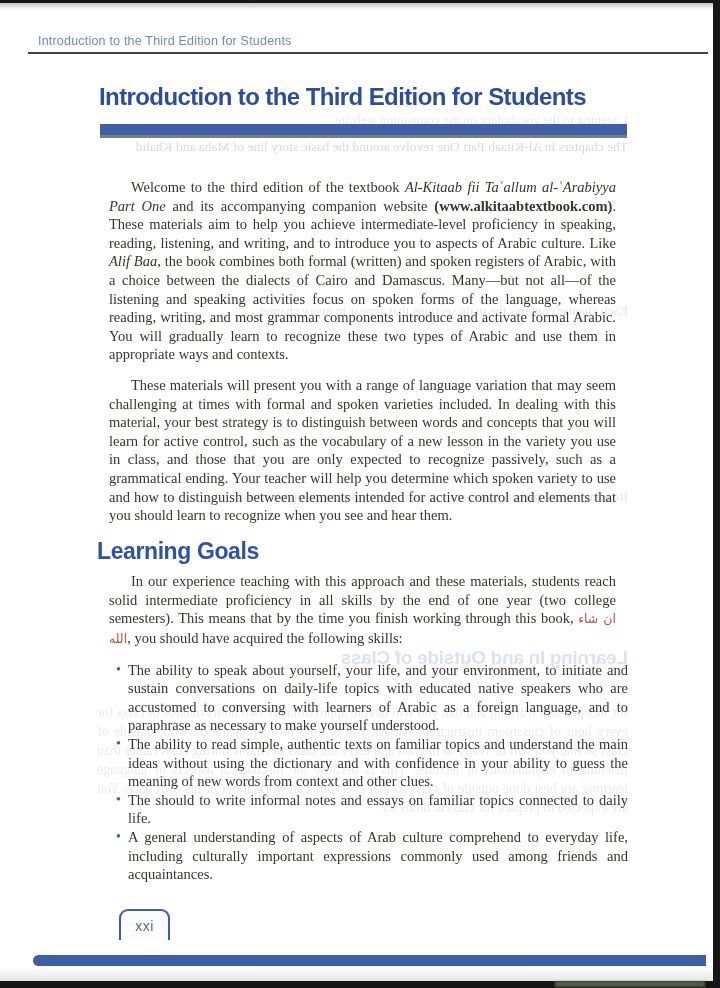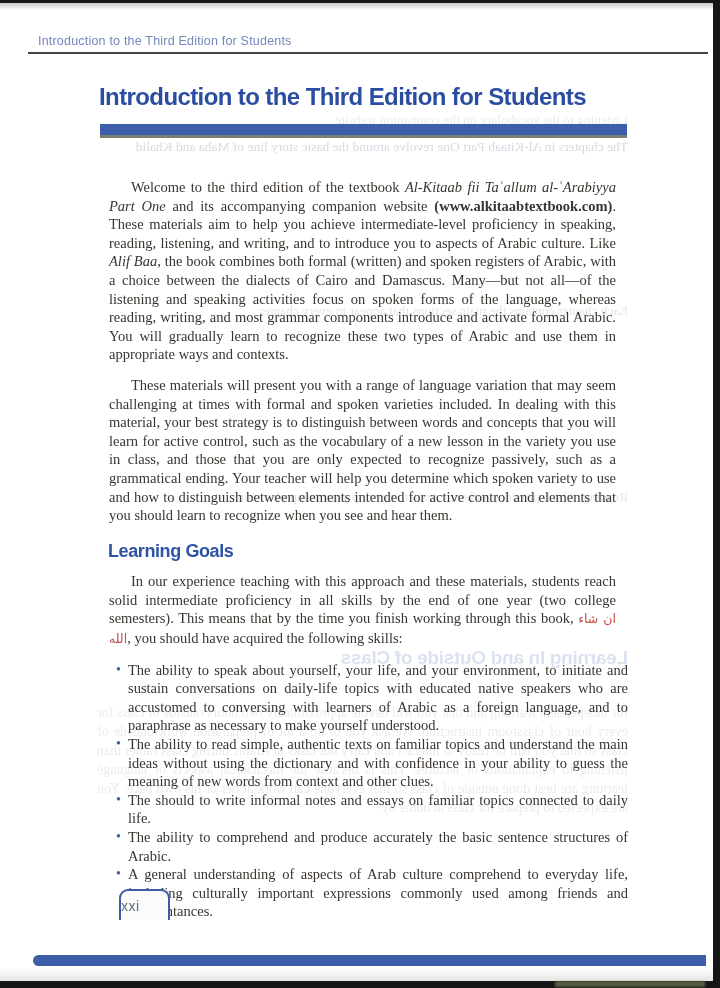--- a/index.html
+++ b/index.html
@@ -17,45 +17,45 @@
 
   .page-title{position:absolute;left:99px;top:80px;margin:0;font-weight:bold;font-size:24px;
     font-family:"Liberation Sans",sans-serif;color:#2b4da1;letter-spacing:-.6px;white-space:nowrap;}
   .title-bar{position:absolute;left:100px;width:527px;top:121px;height:11px;background:#3d5ea9;
     border-bottom:3px solid #7a8171;}
 
   .content{position:absolute;left:97px;top:150px;width:531px;font-family:"Liberation Serif",serif;
     font-size:14.5px;line-height:18.6px;color:#39342f;}
   .content p{margin:12px;text-indent:22px;text-align:justify;}
   .content p.first{padding-top:13px;}
-  .section-heading{margin:17px 11px 7px;font-family:"Liberation Sans",sans-serif;font-weight:bold;
-    font-size:18px;color:#2d53a6;letter-spacing:-.4px;}
+  .section-heading{margin:17px 0 7px;font-family:"Liberation Sans",sans-serif;font-weight:bold;
+    font-size:23px;color:#2d53a6;letter-spacing:-.4px;}
   ul.skills{margin:3px 0 8px;padding:0 0 0 19px;list-style:none;}
   ul.skills li{position:relative;padding-left:12px;text-align:justify;}
   ul.skills li::before{content:"\2022";position:absolute;left:0;top:0;color:#3d5ea9;font-size:14px;}
 
   .i{font-style:italic;}
   .b{font-weight:bold;}
   .red{color:#c94f44;font-family:"DejaVu Sans",sans-serif;font-size:12.5px;}
 
   .bleed{position:absolute;left:97px;width:531px;transform:scaleX(-1);pointer-events:none;
     font-family:"Liberation Serif",serif;color:#55608a;white-space:nowrap;filter:blur(.5px);overflow:hidden;}
   .bleed-1{top:109px;font-size:13.5px;opacity:.13;}
   .bleed-2{top:136px;font-size:13.5px;opacity:.25;color:#606a85;}
   .bleed-3{top:300px;font-size:13.5px;opacity:.16;}
   .bleed-4{top:486px;font-size:13.5px;opacity:.16;}
   .bleed-5{top:644px;font-family:"Liberation Sans",sans-serif;font-weight:bold;font-size:19px;
     color:#2d53a6;opacity:.17;letter-spacing:-.3px;}
   .bleed-6{top:700px;font-size:14px;line-height:19px;opacity:.12;white-space:normal;text-align:justify;filter:blur(.4px);}
 
   .footer-bar{position:absolute;left:33px;right:7px;top:952px;height:11px;background:#3d5ea9;
     border-radius:6px 0 0 6px;z-index:2;}
-  .page-tab{position:absolute;left:119px;top:886px;width:47px;height:29px;background:#fcfcfd;
+  .page-tab{position:absolute;left:119px;top:906px;width:47px;height:29px;background:#fcfcfd;
     border:2px solid #3d5ea9;border-bottom:none;border-radius:9px 9px 0 0;z-index:3;
-    display:flex;align-items:center;}
+    display:flex;align-items:center;justify-content:center;}
   .page-tab span{font-size:14px;color:#5d6e75;letter-spacing:.5px;}
 </style>
 </head>
 <body>
 
 <div class="scan">
   <div class="page">
 
     <div class="running-header">Introduction to the Third Edition for Students</div>
     <div class="header-rule"></div>
@@ -72,21 +72,20 @@
 
     <div class="content">
       <p class="first"><span>Welcome to the third edition of the textbook </span><span class="i">Al-Kitaab fii Taʿallum al-ʿArabiyya Part One</span><span> and its accompanying companion website </span><span class="b">(www.alkitaabtextbook.com)</span><span>. These materials aim to help you achieve intermediate-level proficiency in speaking, reading, listening, and writing, and to introduce you to aspects of Arabic culture. Like </span><span class="i">Alif Baa</span><span>, the book combines both formal (written) and spoken registers of Arabic, with a choice between the dialects of Cairo and Damascus. Many—but not all—of the listening and speaking activities focus on spoken forms of the language, whereas reading, writing, and most grammar components introduce and activate formal Arabic. You will gradually learn to recognize these two types of Arabic and use them in appropriate ways and contexts.</span></p>
       <p>These materials will present you with a range of language variation that may seem challenging at times with formal and spoken varieties included. In dealing with this material, your best strategy is to distinguish between words and concepts that you will learn for active control, such as the vocabulary of a new lesson in the variety you use in class, and those that you are only expected to recognize passively, such as a grammatical ending. Your teacher will help you determine which spoken variety to use and how to distinguish between elements intended for active control and elements that you should learn to recognize when you see and hear them.</p>
       <h2 class="section-heading">Learning Goals</h2>
       <p><span>In our experience teaching with this approach and these materials, students reach solid intermediate proficiency in all skills by the end of one year (two college semesters). This means that by the time you finish working through this book, </span><span class="red">ان شاء الله</span><span>, you should have acquired the following skills:</span></p>
       <ul class="skills">
         <li>The ability to speak about yourself, your life, and your environment, to initiate and sustain conversations on daily-life topics with educated native speakers who are accustomed to conversing with learners of Arabic as a foreign language, and to paraphrase as necessary to make yourself understood.</li>
         <li>The ability to read simple, authentic texts on familiar topics and understand the main ideas without using the dictionary and with confidence in your ability to guess the meaning of new words from context and other clues.</li>
         <li>The should to write informal notes and essays on familiar topics connected to daily life.</li>
-        <li>The ability to comprehend and produce accurately the basic sentence structures of Arabic.</li>
         <li>A general understanding of aspects of Arab culture comprehend to everyday life, including culturally important expressions commonly used among friends and acquaintances.</li>
       </ul>
     </div>
 
     <div class="footer-bar"></div>
     <div class="page-tab">
       <span>xxi</span>
     </div>
   </div>
   <div class="smudge"></div>

